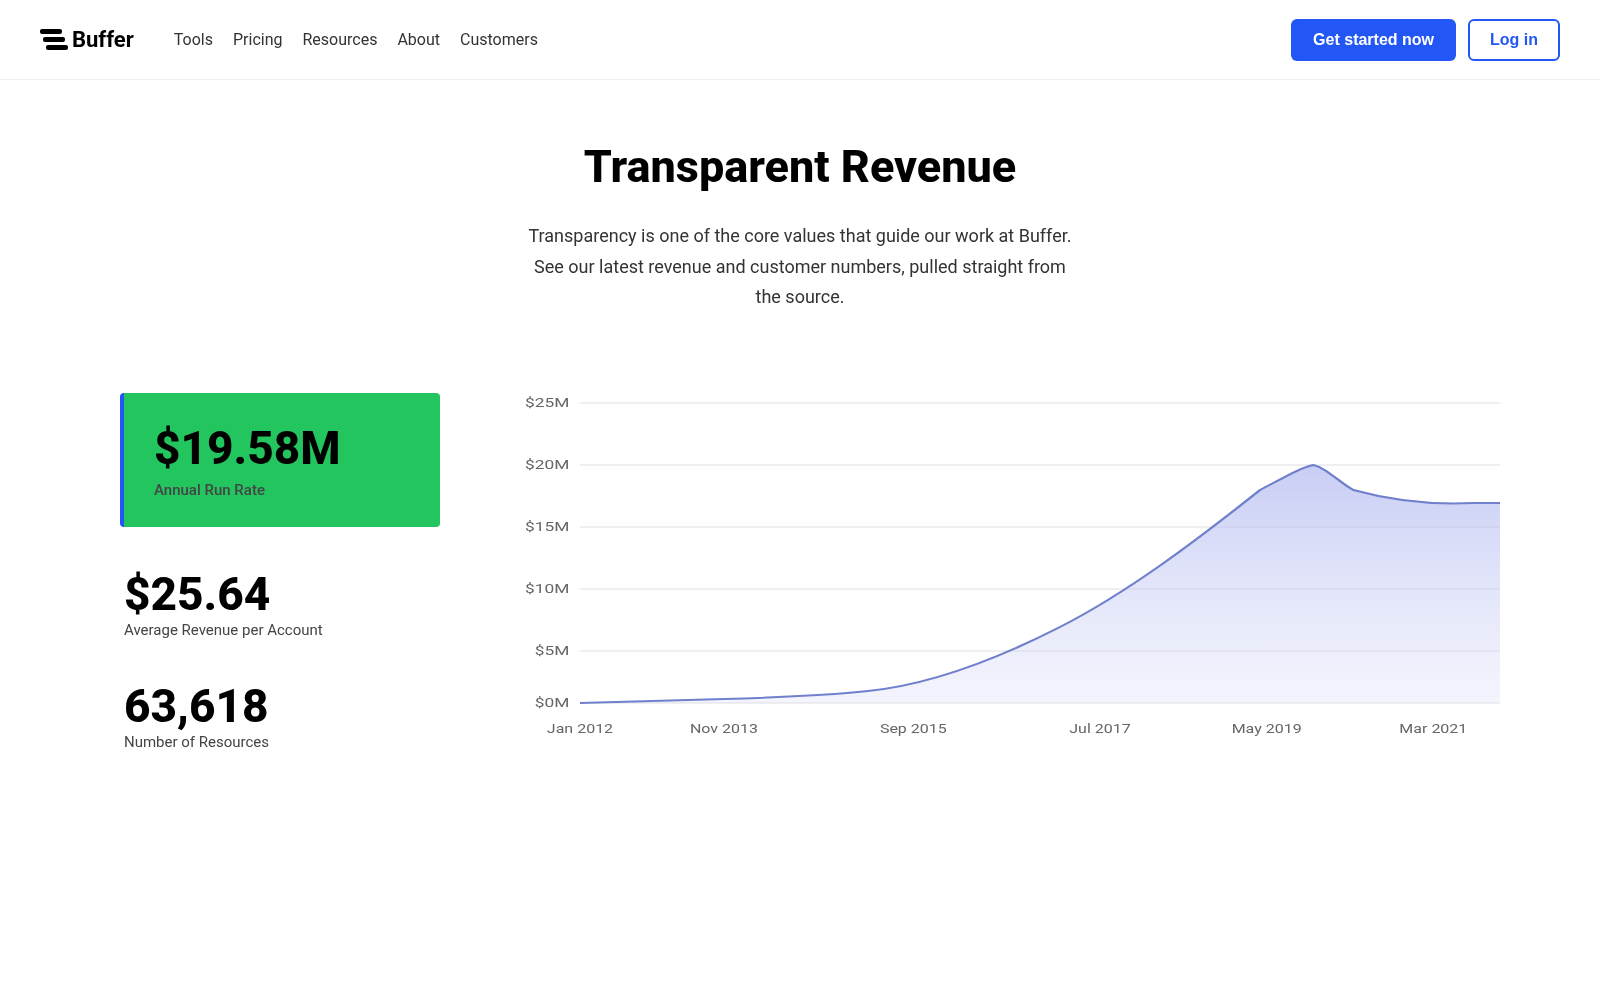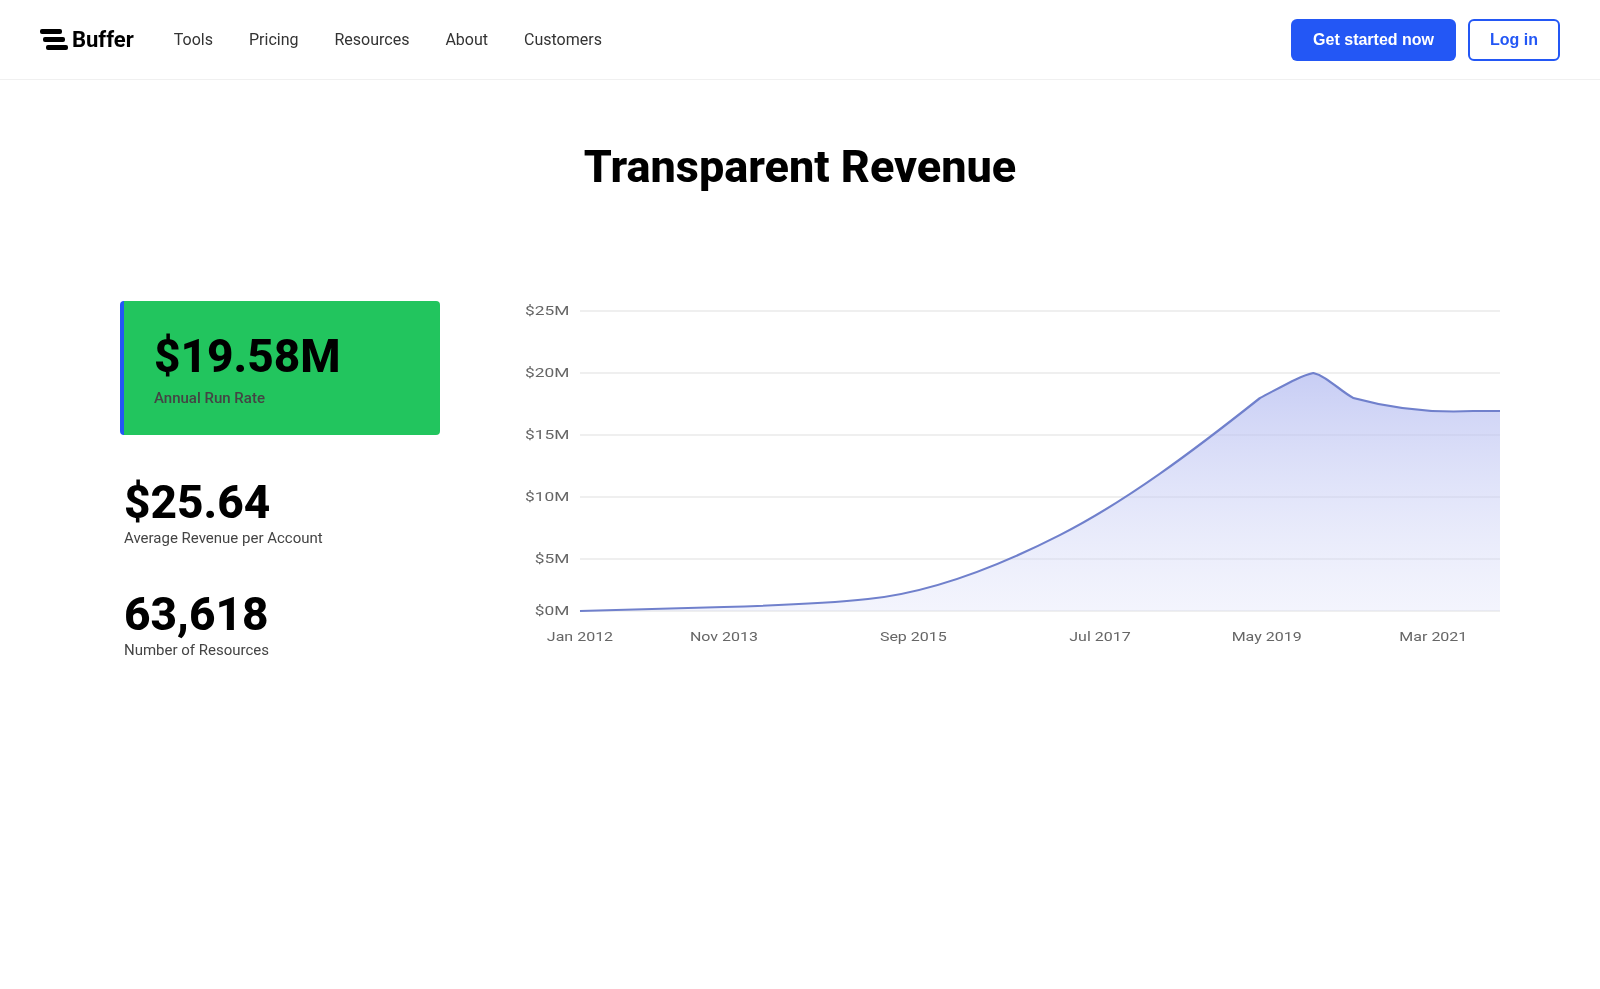--- a/index.html
+++ b/index.html
@@ -14,21 +14,21 @@
       height: 80px;
       border-bottom: 1px solid #f0f0f0;
     }
     .navbar-left { display: flex; align-items: center; gap: 40px; }
     .logo { display: flex; align-items: center; gap: 10px; font-size: 22px; font-weight: 700; color: #000; text-decoration: none; }
     .logo-icon { display: flex; flex-direction: column; gap: 3px; }
     .logo-icon span { display: block; background: #000; border-radius: 2px; }
     .logo-icon span:nth-child(1) { width: 22px; height: 5px; }
     .logo-icon span:nth-child(2) { width: 22px; height: 5px; transform: translateX(3px); }
     .logo-icon span:nth-child(3) { width: 22px; height: 5px; transform: translateX(6px); }
-    .nav-links { display: flex; align-items: center; gap: 36px; }
+    .nav-links { display: flex; align-items: center; gap: 20px; }
     .nav-links a { font-size: 16px; color: #333; text-decoration: none; font-weight: 400; }
     .navbar-right { display: flex; align-items: center; gap: 12px; }
     .btn-primary {
       background: #2357f5;
       color: #ffffff;
       border: none;
       padding: 12px 22px;
       border-radius: 6px;
       font-size: 16px;
       font-weight: 600;
@@ -125,20 +125,21 @@
     </nav>
   </div>
   <div class="navbar-right">
     <button class="btn-primary">Get started now</button>
     <button class="btn-secondary">Log in</button>
   </div>
 </nav>
 
 <section class="hero">
   <h1>Transparent Revenue</h1>
+  <p>Transparency is one of the core values that guide our work at Buffer. See our latest revenue and customer numbers, pulled straight from the source.</p>
 </section>
 
 <div class="main-content">
 
   <div class="stats">
 
     <div class="stat-highlight">
       <div class="stat-value">$19.58M</div>
       <div class="stat-label">Annual Run Rate</div>
     </div>

